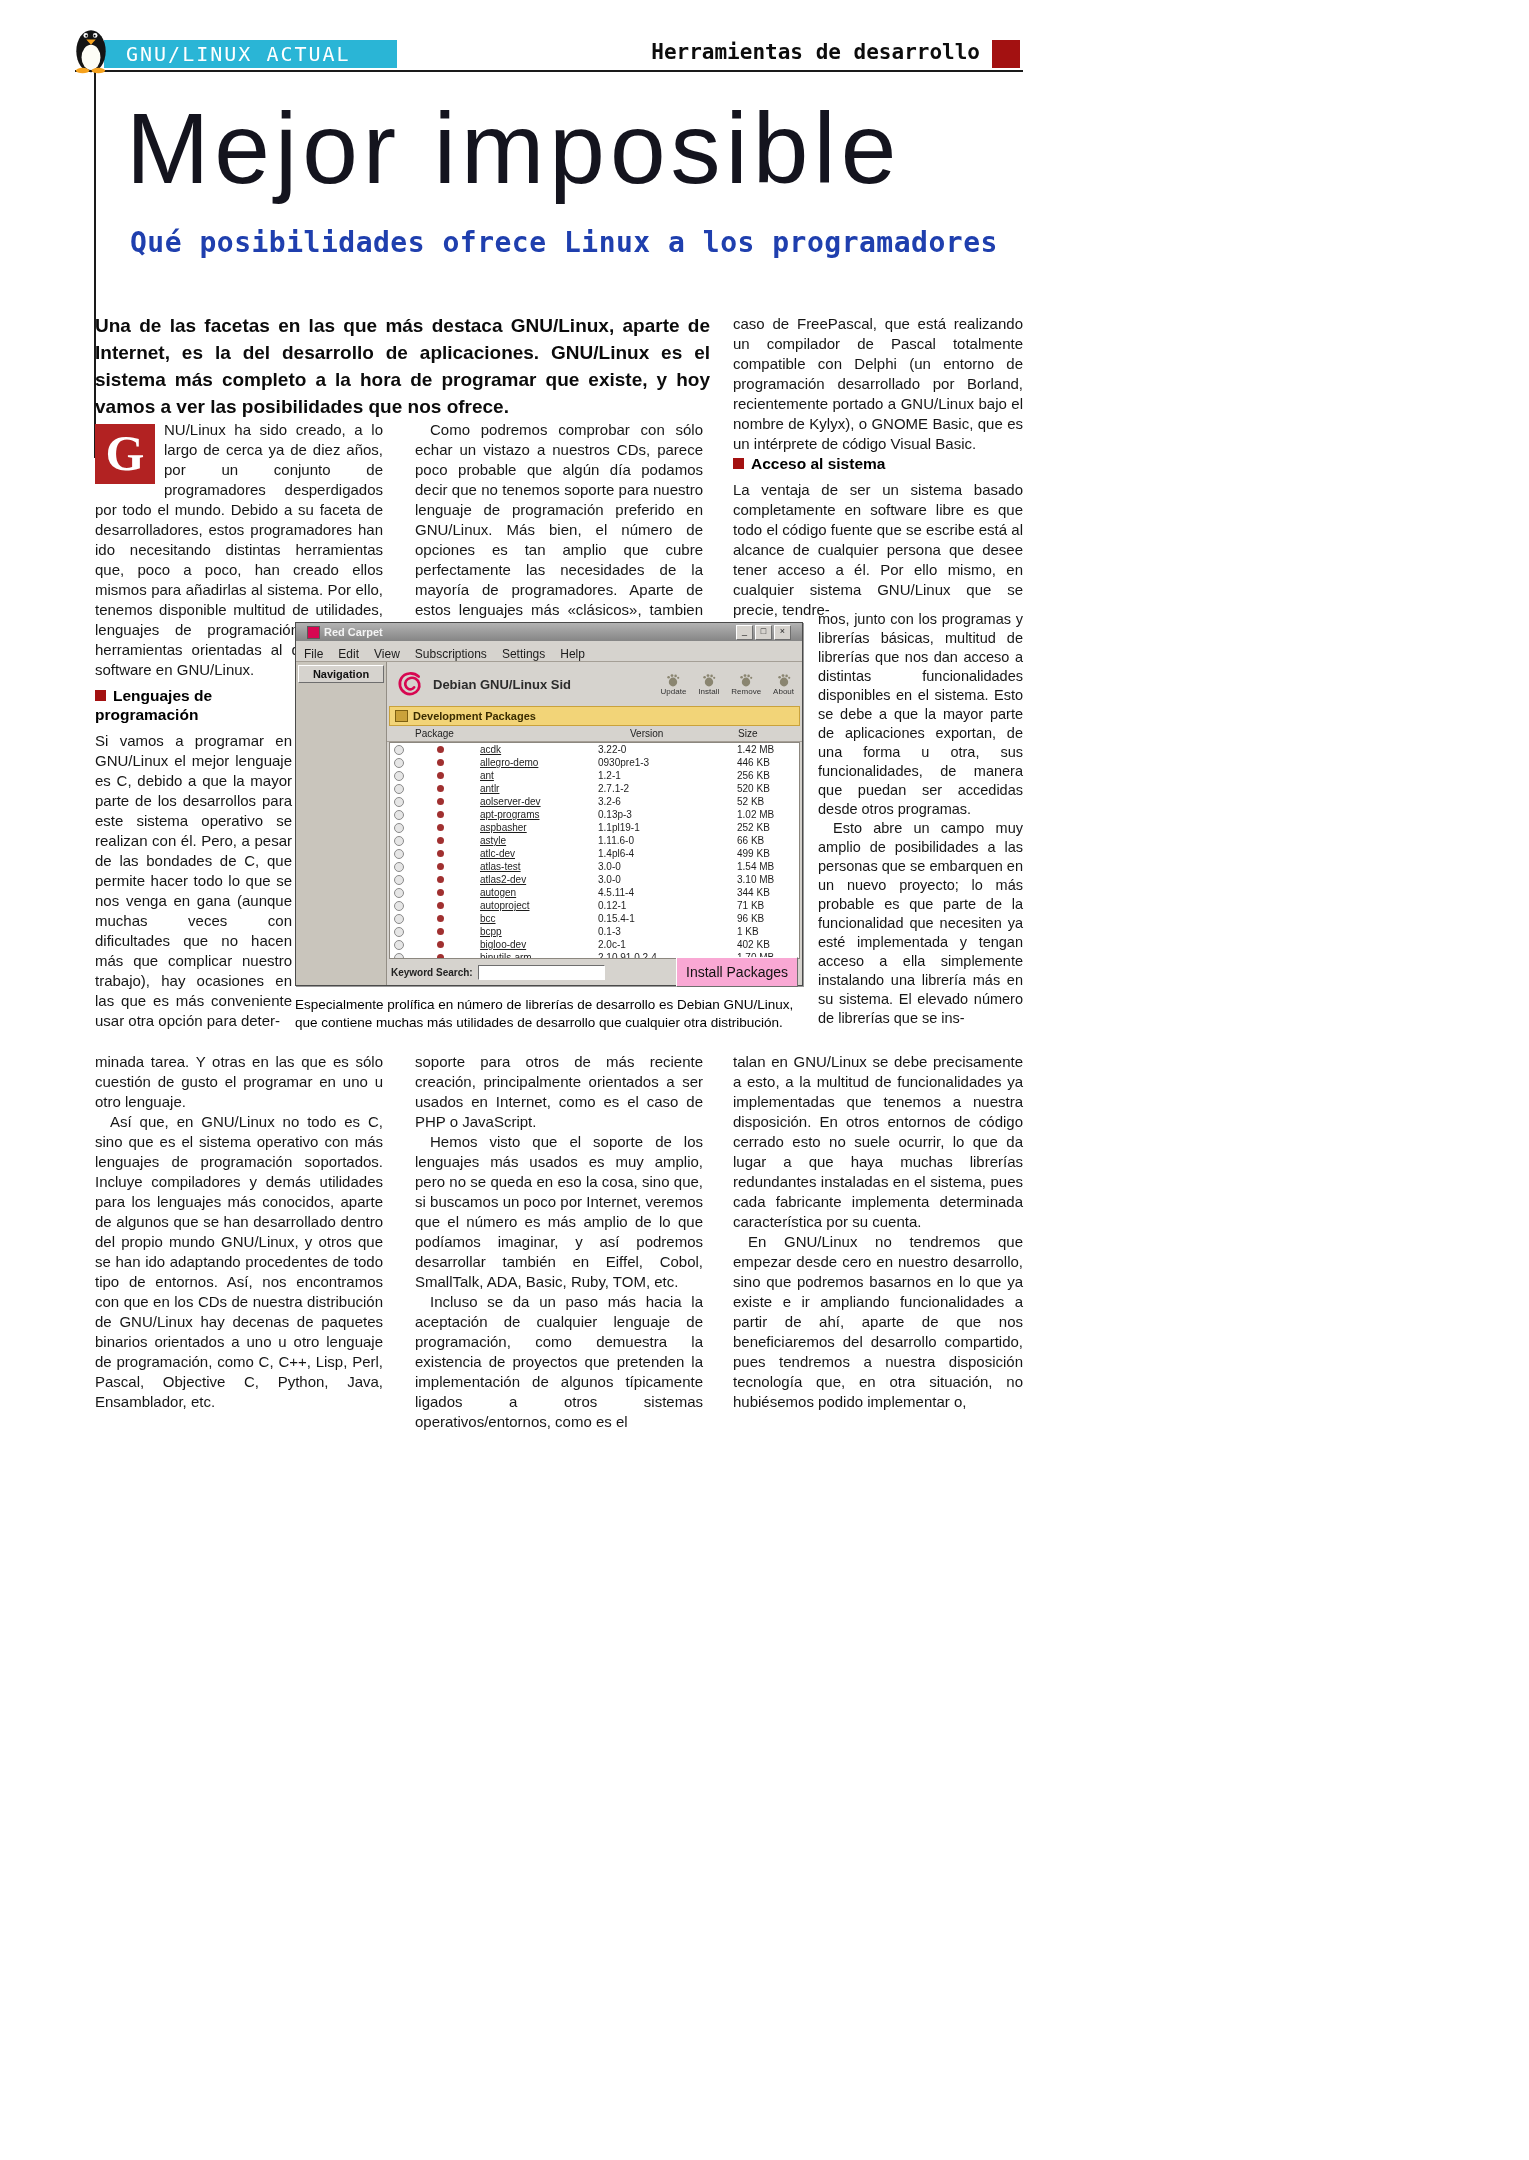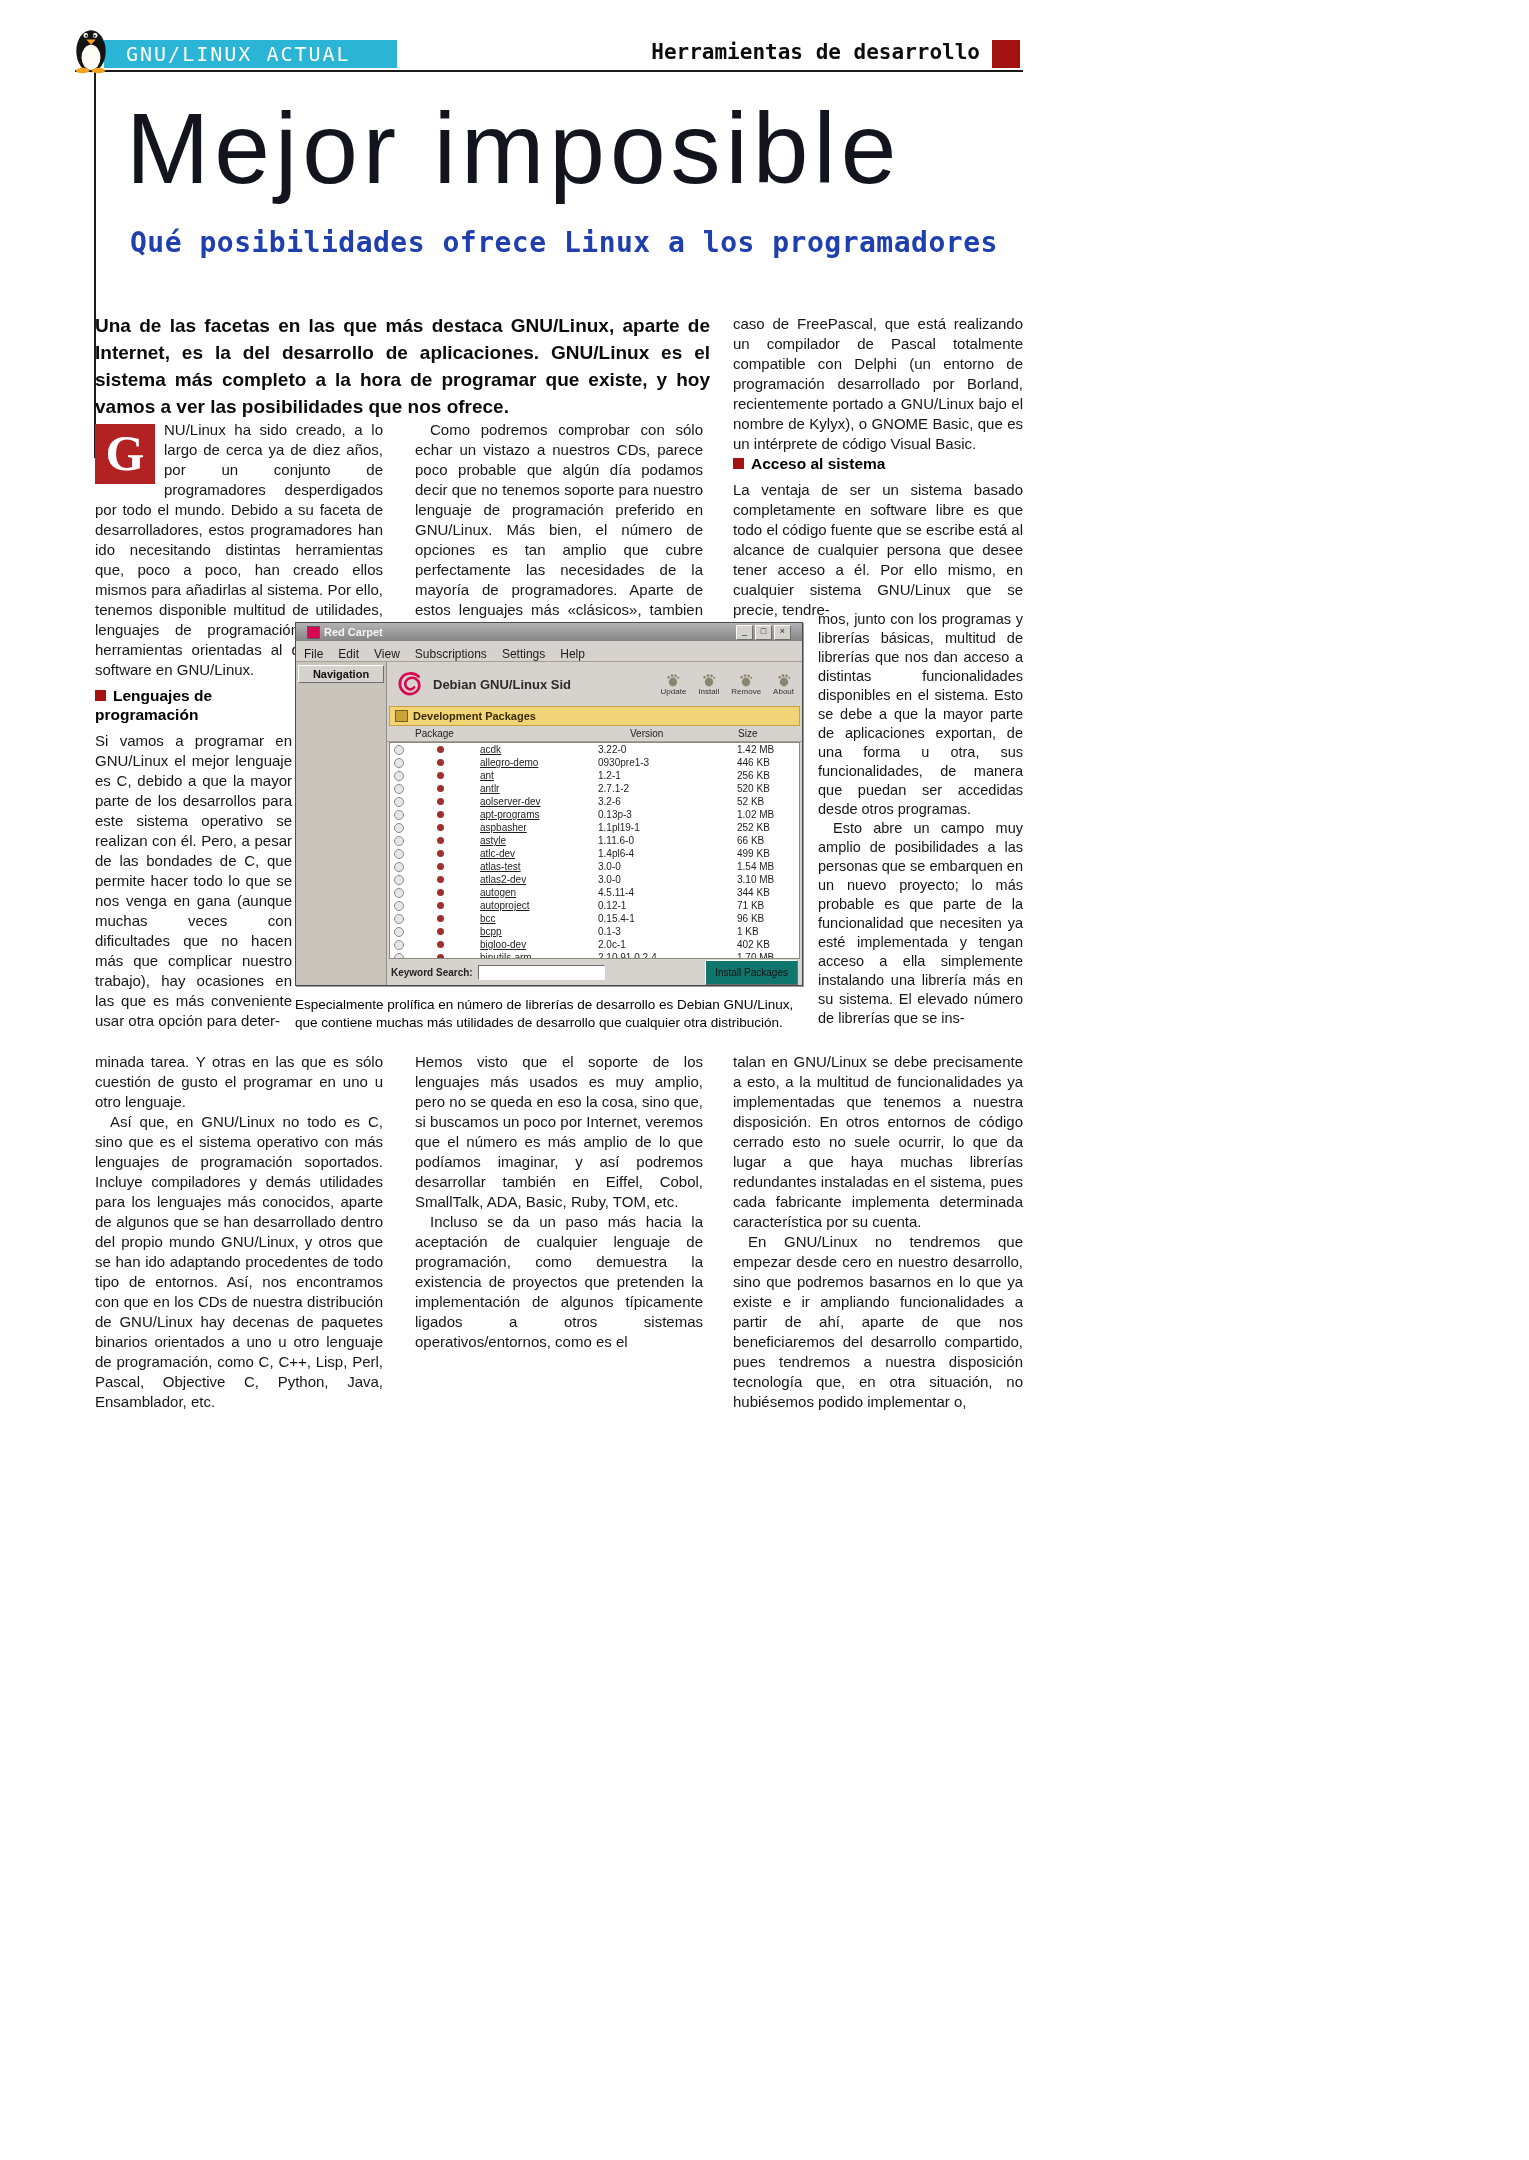--- a/index.html
+++ b/index.html
@@ -101,21 +101,21 @@
   .ic1{width:8px;height:8px;border:1px solid #8a8a8a;border-radius:50%;background:#e6e6e6;
       margin-right:2px;flex:0 0 auto;}
   .ic2{width:7px;height:7px;border-radius:50%;background:#a03030;margin-right:5px;flex:0 0 auto;}
   .c-name{flex:1;text-decoration:underline;white-space:nowrap;overflow:hidden;}
   .c-ver{width:108px;white-space:nowrap;}
   .c-size{width:58px;white-space:nowrap;}
   .bottombar{height:22px;display:flex;align-items:center;gap:5px;padding:2px 4px;flex:0 0 auto;}
   .search-label{font-size:10px;font-weight:bold;color:#222;}
   .search-input{width:125px;height:13px;background:#fff;border:1px solid;
       border-color:#6e6e6e #fff #fff #6e6e6e;}
-  .install-btn{margin-left:auto;font-size:10px;padding:6px 9px;background:#0f766e;
+  .install-btn{margin-left:auto;font-size:14px;padding:6px 9px;background:#f9a8d4;
       border:1px solid;border-color:#fff #6e6e6e #6e6e6e #fff;color:#111;}
 </style>
 </head>
 <body>
 
 <div id="page">
 
   <svg class="tux" viewBox="0 0 40 48">
     <ellipse cx="20" cy="27" rx="14" ry="20" fill="#141414"></ellipse>
     <ellipse cx="20" cy="33" rx="9" ry="12" fill="#fdfdf6"></ellipse>
@@ -158,20 +158,21 @@
       <p>Así que, en GNU/Linux no todo es C, sino que es el sistema operativo con más lenguajes de programación soportados. Incluye compiladores y demás utilidades para los lenguajes más conocidos, aparte de algunos que se han desarrollado dentro del propio mundo GNU/Linux, y otros que se han ido adaptando procedentes de todo tipo de entornos. Así, nos encontramos con que en los CDs de nuestra distribución de GNU/Linux hay decenas de paquetes binarios orientados a uno u otro lenguaje de programación, como C, C++, Lisp, Perl, Pascal, Objective C, Python, Java, Ensamblador, etc.</p>
     </div>
 
   <div class="copy col2a" data-indent-first="">
 
   <p>Como podremos comprobar con sólo echar un vistazo a nuestros CDs, parece poco probable que algún día podamos decir que no tenemos soporte para nuestro lenguaje de programación preferido en GNU/Linux. Más bien, el número de opciones es tan amplio que cubre perfectamente las necesidades de la mayoría de programadores. Aparte de estos lenguajes más «clásicos», tambien se incluye</p>
     </div>
 
   <div class="copy col2b">
 
+  <p>soporte para otros de más reciente creación, principalmente orientados a ser usados en Internet, como es el caso de PHP o JavaScript.</p>
       <p>Hemos visto que el soporte de los lenguajes más usados es muy amplio, pero no se queda en eso la cosa, sino que, si buscamos un poco por Internet, veremos que el número es más amplio de lo que podíamos imaginar, y así podremos desarrollar también en Eiffel, Cobol, SmallTalk, ADA, Basic, Ruby, TOM, etc.</p>
       <p>Incluso se da un paso más hacia la aceptación de cualquier lenguaje de programación, como demuestra la existencia de proyectos que pretenden la implementación de algunos típicamente ligados a otros sistemas operativos/entornos, como es el</p>
     </div>
 
   <div class="copy col3a">
     <div>
         <p>caso de FreePascal, que está realizando un compilador de Pascal totalmente compatible con Delphi (un entorno de programación desarrollado por Borland, recientemente portado a GNU/Linux bajo el nombre de Kylyx), o GNOME Basic, que es un intérprete de código Visual Basic.</p>
       </div>
     <div class="sec-head inblock">
       <span class="sq"></span><span>Acceso al sistema</span>

